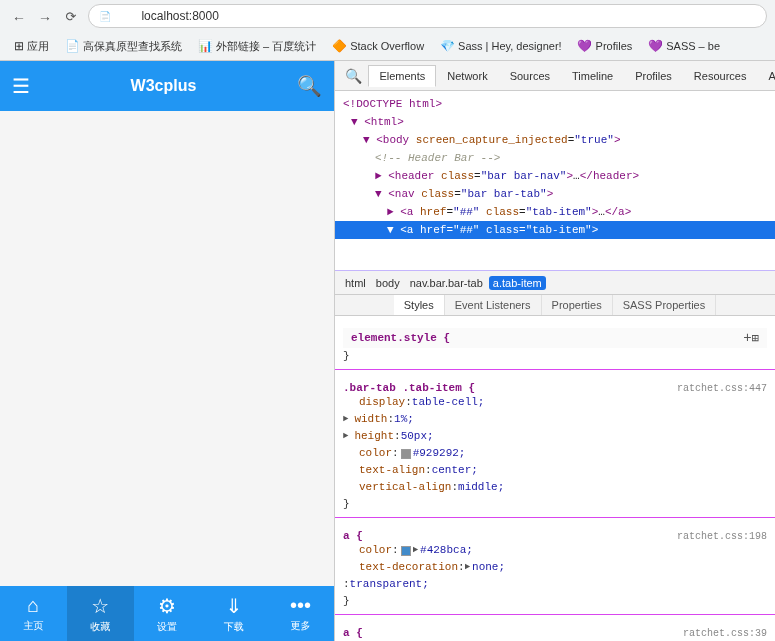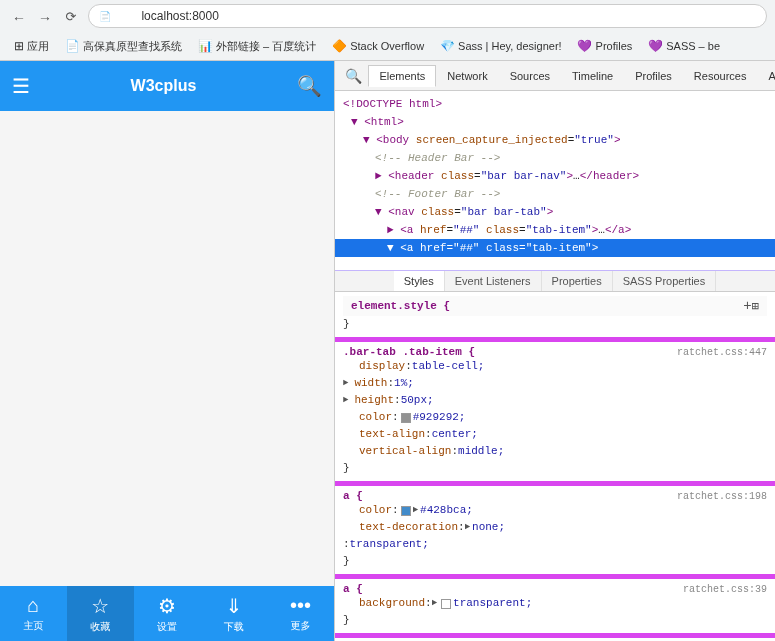--- a/index.html
+++ b/index.html
@@ -124,21 +124,21 @@
     .breadcrumb-item.active {
       background: #1a73e8; color: #fff; border-radius: 3px;
     }
     .breadcrumb-sep { color: #999; margin: 0 1px; }
 
     
     .styles-panel {
       flex: 1; overflow-y: auto; font-family: 'Courier New', monospace; font-size: 11px;
     }
 
-    .css-block { padding: 4px 8px; border-bottom: 5px solid #d946ef; }
+    .css-block { padding: 4px 8px; border-bottom: 1px solid #d946ef; margin-top: 8px; }
     .css-selector-line { display: flex; justify-content: space-between; align-items: center; }
     .css-selector { color: #881280; font-weight: bold; }
     .css-source { color: #888; font-size: 10px; }
     .css-brace { color: #333; }
     .css-prop { color: #994500; padding-left: 16px; }
     .css-value { color: #1a1aa6; }
     .css-colon { color: #333; }
     .css-line { line-height: 17px; display: flex; align-items: center; }
     .css-swatch {
       width: 10px; height: 10px; display: inline-block;
@@ -264,34 +264,40 @@
       <div class="tree-line indent2">
         <span class="tag">▼ &lt;body</span> <span class="attr">screen_capture_injected</span><span>=</span><span class="attr-val">"true"</span><span class="tag">&gt;</span>
       </div>
       <div class="tree-line indent3">
         <span class="comment">&lt;!-- Header Bar --&gt;</span>
       </div>
       <div class="tree-line indent3">
         <span class="tag">► &lt;header</span> <span class="attr">class</span><span>=</span><span class="attr-val">"bar bar-nav"</span><span class="tag">&gt;</span><span>…</span><span class="tag">&lt;/header&gt;</span>
       </div>
       <div class="tree-line indent3">
-        <span class="comment">&lt;!-- Footer Bar --&gt;</span>
-      </div>
-      <div class="tree-line indent3">
         <span class="tag">▼ &lt;nav</span> <span class="attr">class</span><span>=</span><span class="attr-val">"bar bar-tab"</span><span class="tag">&gt;</span>
       </div>
       <div class="tree-line indent4">
         <span class="tag">► &lt;a</span> <span class="attr">href</span><span>=</span><span class="attr-val">"##"</span> <span class="attr">class</span><span>=</span><span class="attr-val">"tab-item"</span><span class="tag">&gt;</span><span>…</span><span class="tag">&lt;/a&gt;</span>
       </div>
       <div class="tree-line indent4 selected">
         <span>▼ &lt;a</span> <span>href</span><span>=</span><span>"##"</span> <span>class</span><span>=</span><span>"tab-item"</span><span>&gt;</span>
       </div>
 
     </div>
 
+    <div class="breadcrumb-bar">
+      <span class="breadcrumb-item">html</span>
+      <span class="breadcrumb-sep"> </span>
+      <span class="breadcrumb-item">body</span>
+      <span class="breadcrumb-sep"> </span>
+      <span class="breadcrumb-item">nav.bar.bar-tab</span>
+      <span class="breadcrumb-sep"> </span>
+      <span class="breadcrumb-item active">a.tab-item</span>
+    </div>
 
     <div class="styles-tabs-bar">
       <div class="styles-tab-item active">Styles</div>
       <div class="styles-tab-item">Event Listeners</div>
       <div class="styles-tab-item">Properties</div>
       <div class="styles-tab-item">SASS Properties</div>
     </div>
 
     <div class="styles-panel">
 

